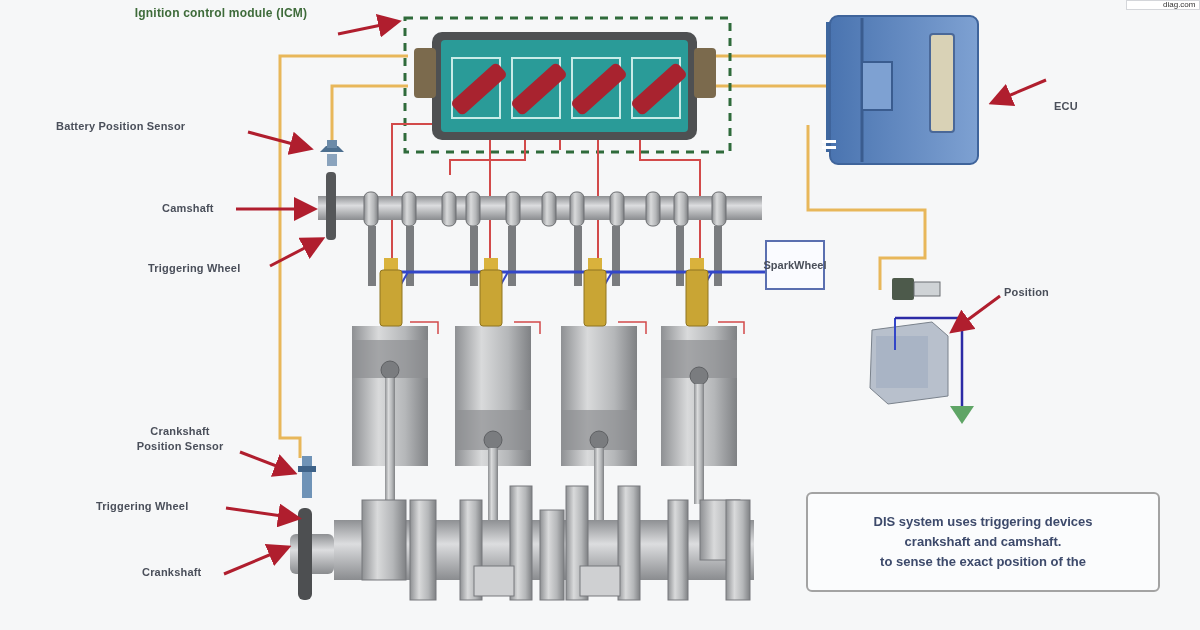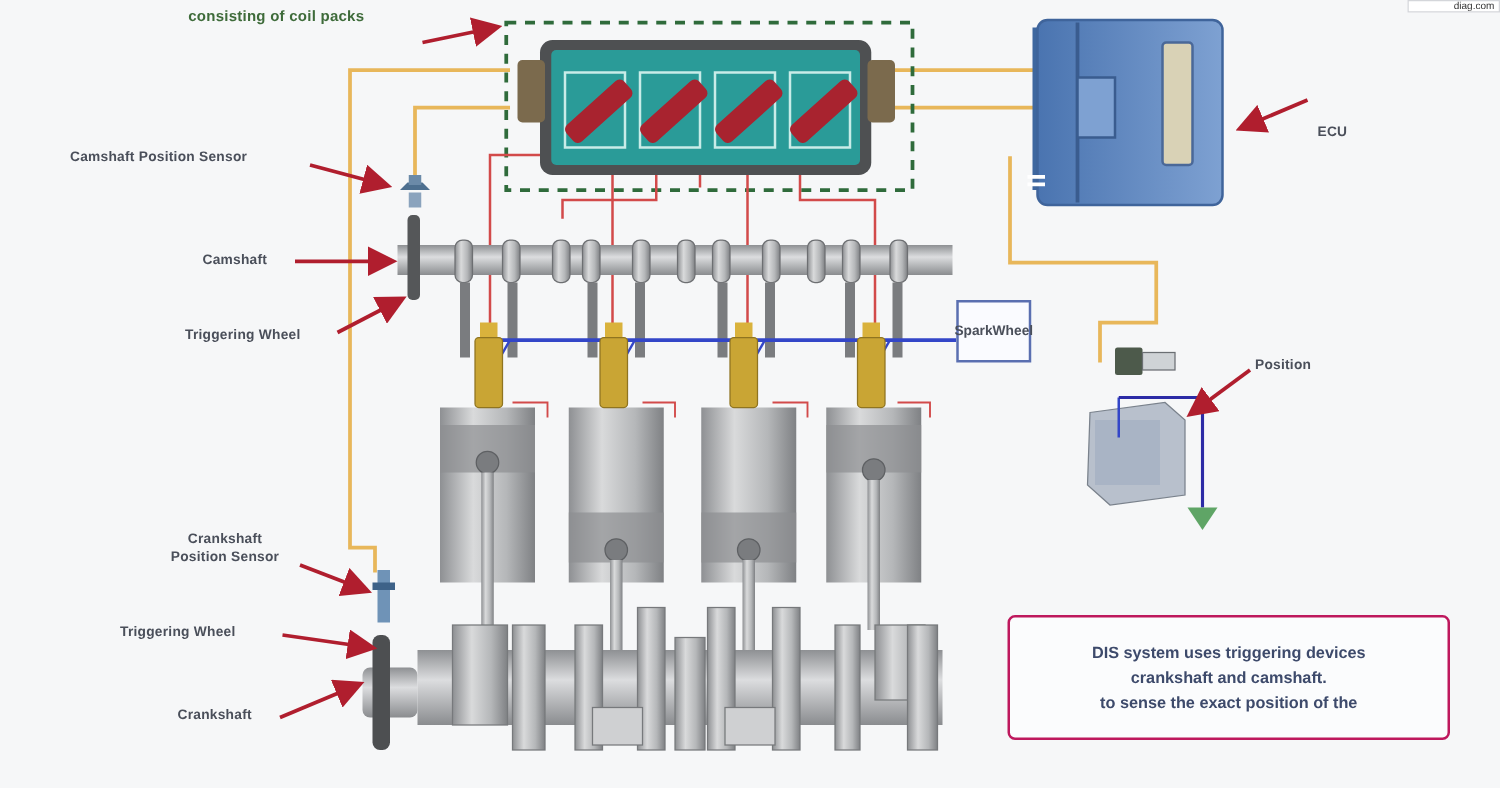--- a/index.html
+++ b/index.html
@@ -2,21 +2,21 @@
 <html><head>
 <meta charset="utf-8">
 <style>
   html,body{margin:0;padding:0;}
   body{width:1200px;height:630px;background:#f6f7f8;position:relative;overflow:hidden;font-family:"Liberation Sans",sans-serif;}
   #diagram{position:absolute;left:0;top:0;width:1200px;height:630px;}
   .lbl{position:absolute;font-size:11px;color:#4a4f5a;font-weight:bold;white-space:nowrap;letter-spacing:0.2px;}
   .lbl.green{color:#3e6b3a;font-size:12px;line-height:15px;text-align:center;}
   .lbl.center{text-align:center;line-height:15px;}
   .spark-box{position:absolute;left:765px;top:240px;width:60px;height:50px;border:2px solid #5a6fb0;background:#fafbff;box-sizing:border-box;font-size:11px;font-weight:bold;color:#4a4f5a;display:flex;flex-direction:row;align-items:center;justify-content:center;line-height:15px;}
-  .note{position:absolute;left:806px;top:492px;width:354px;height:100px;border:2px solid #be185d;border-radius:6px;background:#fbfcfd;box-sizing:border-box;display:flex;align-items:center;justify-content:center;text-align:center;font-size:13px;font-weight:bold;color:#3d4a6b;line-height:20px;padding:6px 20px;}
+  .note{position:absolute;left:806px;top:492px;width:354px;height:100px;border:2px solid #a3a3a3;border-radius:6px;background:#fbfcfd;box-sizing:border-box;display:flex;align-items:center;justify-content:center;text-align:center;font-size:13px;font-weight:bold;color:#3d4a6b;line-height:20px;padding:6px 20px;}
   .corner-badge{position:absolute;left:1126px;top:0;width:74px;height:10px;border:1px solid #d4d6da;background:#fff;font-size:8px;color:#333;text-align:right;padding-right:4px;box-sizing:border-box;line-height:8px;padding-left:36px;}
 </style>
 </head>
 <body>
 
 <div id="diagram">
 <svg width="1200" height="630" viewBox="0 0 1200 630" xmlns="http://www.w3.org/2000/svg">
   <defs>
     <linearGradient id="metalV" x1="0" y1="0" x2="1" y2="0">
       <stop offset="0" stop-color="#8e9093"></stop>
@@ -230,24 +230,24 @@
     <line x1="270" y1="266" x2="320" y2="240"></line>
     <line x1="1000" y1="296" x2="954" y2="330"></line>
     <line x1="240" y1="452" x2="292" y2="472"></line>
     <line x1="226" y1="508" x2="296" y2="518"></line>
     <line x1="224" y1="574" x2="286" y2="548"></line>
   </g>
 </svg>
 
   
   <div class="lbl green" style="left:96px;top:6px;width:250px;">
-    <div>consisting of coil packs</div>
+    <div>Ignition control module (ICM)</div>
   </div>
   <div class="lbl" style="left:1054px;top:68px;margin-top:32px;">ECU</div>
-  <div class="lbl" style="left:56px;top:120px;">Camshaft Position Sensor</div>
+  <div class="lbl" style="left:56px;top:120px;">Battery Position Sensor</div>
   <div class="lbl" style="left:162px;top:202px;">Camshaft</div>
   <div class="lbl" style="left:148px;top:262px;">Triggering Wheel</div>
   <div class="spark-box">
     <div>Spark</div>
     <div>Wheel</div>
   </div>
   <div class="lbl" style="left:1004px;top:286px;">Position</div>
   <div class="lbl center" style="left:118px;top:424px;width:124px;">
     <div>Crankshaft</div>
     <div>Position Sensor</div>

